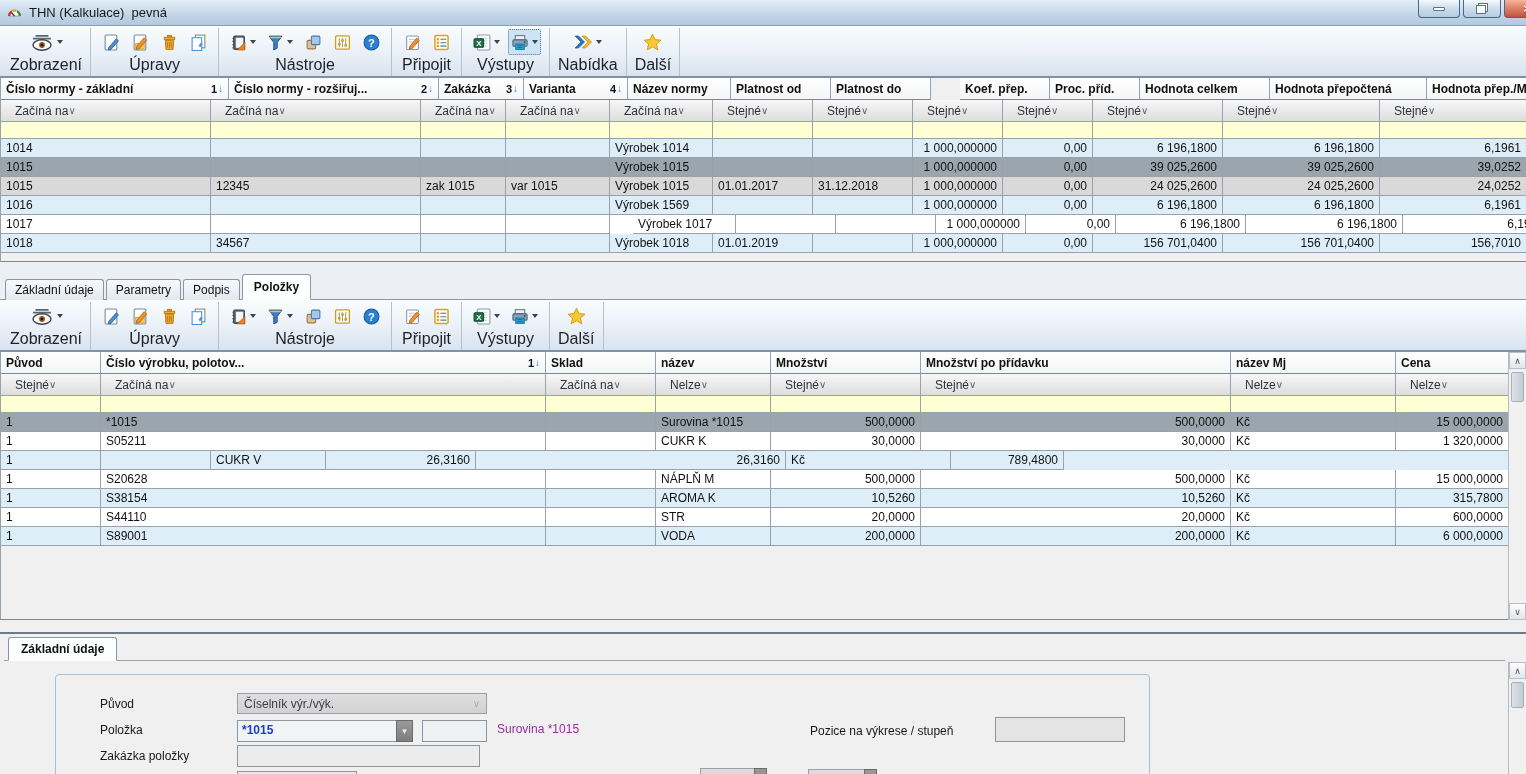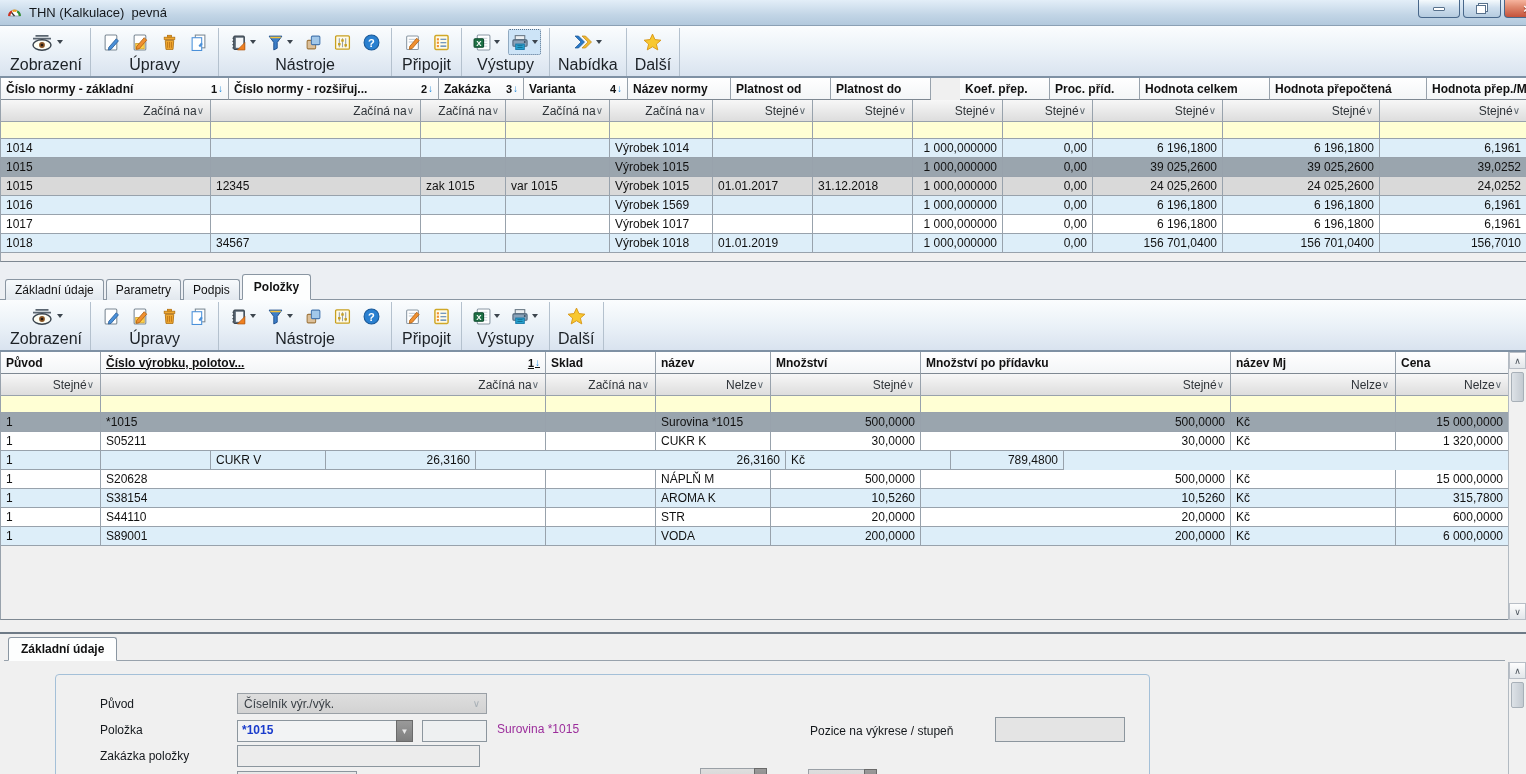--- a/index.html
+++ b/index.html
@@ -40,21 +40,21 @@
 
   
   .grid { position:absolute; left:0; background:#f0f0f0; border-left:1px solid #98a2ac; border-bottom:1px solid #7e8892; }
   .grid-row { display:flex; }
   .cell { flex:0 0 auto; border-right:1px solid #98a2ac; white-space:nowrap; overflow:hidden; }
   .header-row .cell { height:22px; background:linear-gradient(#ffffff,#f3f5f7); font-weight:bold;
     border-bottom:1px solid #7e8892; display:flex; align-items:center; justify-content:space-between; padding:0 5px; }
   .sort-badge { display:flex; align-items:center; font-weight:bold; }
   .sort-num { font-size:11px; } .sort-arrow { color:#1d86d8; font-size:10px; margin-left:1px; line-height:1; }
   .filter-row .cell { height:22px; background:linear-gradient(#f7f7f7,#dddddd); color:#2e3338;
-    border-bottom:1px solid #98a2ac; display:flex; align-items:center; justify-content:flex-end; padding:0 6px; }
+    border-bottom:1px solid #98a2ac; display:flex; align-items:center; justify-content:flex-start; padding:0 14px; }
   .chev { color:#5e6870; font-size:10px; }
   .quick-row .cell { height:17px; background:#ffffd4; border-bottom:1px solid #98a2ac; }
   .data-row .cell { height:19px; border-bottom:1px solid #98a2ac; display:flex; align-items:center; padding:0 5px; }
   .data-row.normal { background:#ffffff; }
   .data-row.alt { background:#ddeef9; }
   .data-row.selected { background:#9aa5ae; }
   .data-row.focused { background:#d9d9d9; }
   .cell.right { justify-content:flex-end; }
 
   
@@ -483,21 +483,21 @@
         <div class="cell right" style="width: 90px;">0,00</div>
         <div class="cell right" style="width: 130px;">6 196,1800</div>
         <div class="cell right" style="width: 157px;">6 196,1800</div>
         <div class="cell right" style="width: 147px;">6,1961</div>
       </div>
       <div class="grid-row data-row normal">
         <div class="cell" style="width: 210px;">1017</div>
         <div class="cell" style="width: 210px;"></div>
         <div class="cell" style="width: 85px;"></div>
         <div class="cell" style="width: 104px;"></div>
-        <div class="cell" style="width: 103px;">Výrobek 1017</div>
+        <div class="cell" style="width: 103px; margin-left: 23px;">Výrobek 1017</div>
         <div class="cell" style="width: 100px;"></div>
         <div class="cell" style="width: 100px;"></div>
         <div class="cell right" style="width: 90px;">1 000,000000</div>
         <div class="cell right" style="width: 90px;">0,00</div>
         <div class="cell right" style="width: 130px;">6 196,1800</div>
         <div class="cell right" style="width: 157px;">6 196,1800</div>
         <div class="cell right" style="width: 147px;">6,1961</div>
       </div>
       <div class="grid-row data-row alt">
         <div class="cell" style="width: 210px;">1018</div>
@@ -697,21 +697,21 @@
         </div>
         <div class="tb-label">Další</div>
       </div>
     </div>
 
   <div class="grid" style="top:352px; width:1509px; height:268px;">
       <div class="grid-row header-row">
         <div class="cell" style="width: 100px;">
           <span>Původ</span>
         </div>
-        <div class="cell" style="width: 445px; text-decoration: underline;">
+        <div class="cell" style="width: 445px;">
           <span>Číslo výrobku, polotov...</span>
           <span class="sort-badge">
             <span class="sort-num">1</span>
             <span class="sort-arrow">↓</span>
           </span>
         </div>
         <div class="cell" style="width: 110px;">
           <span>Sklad</span>
         </div>
         <div class="cell" style="width: 115px;">

